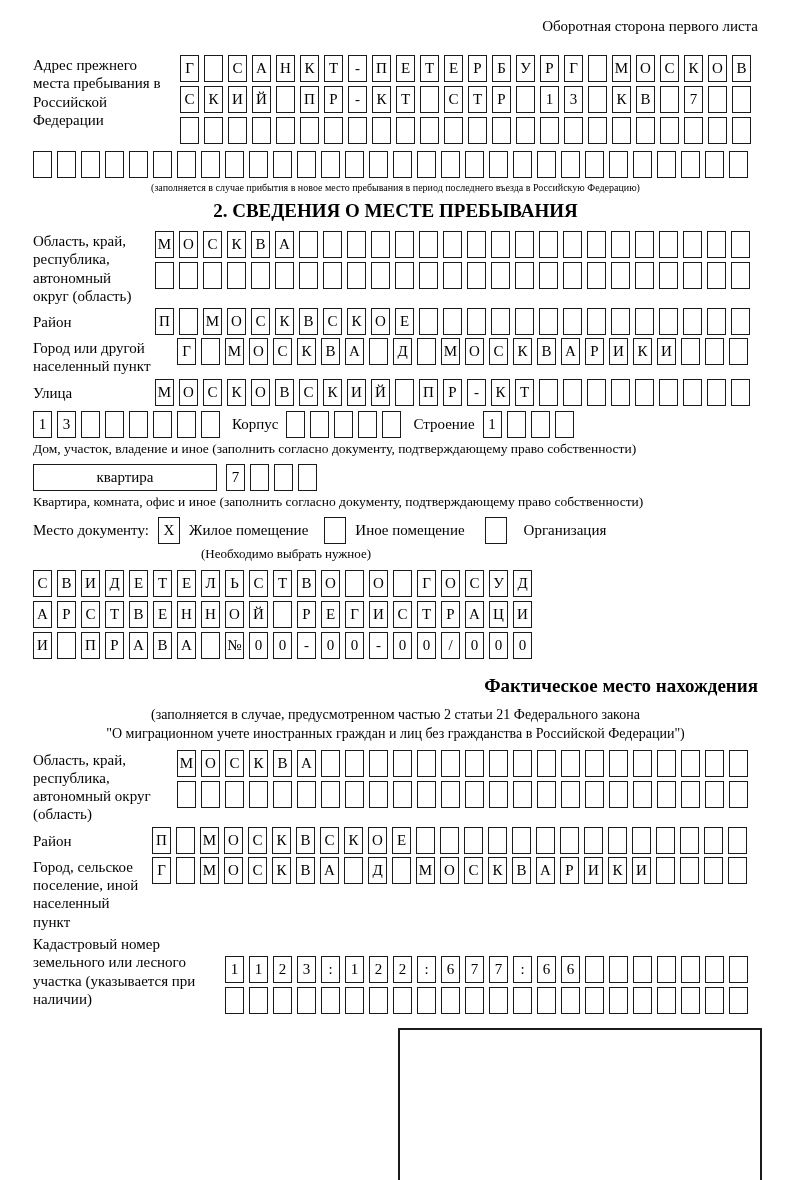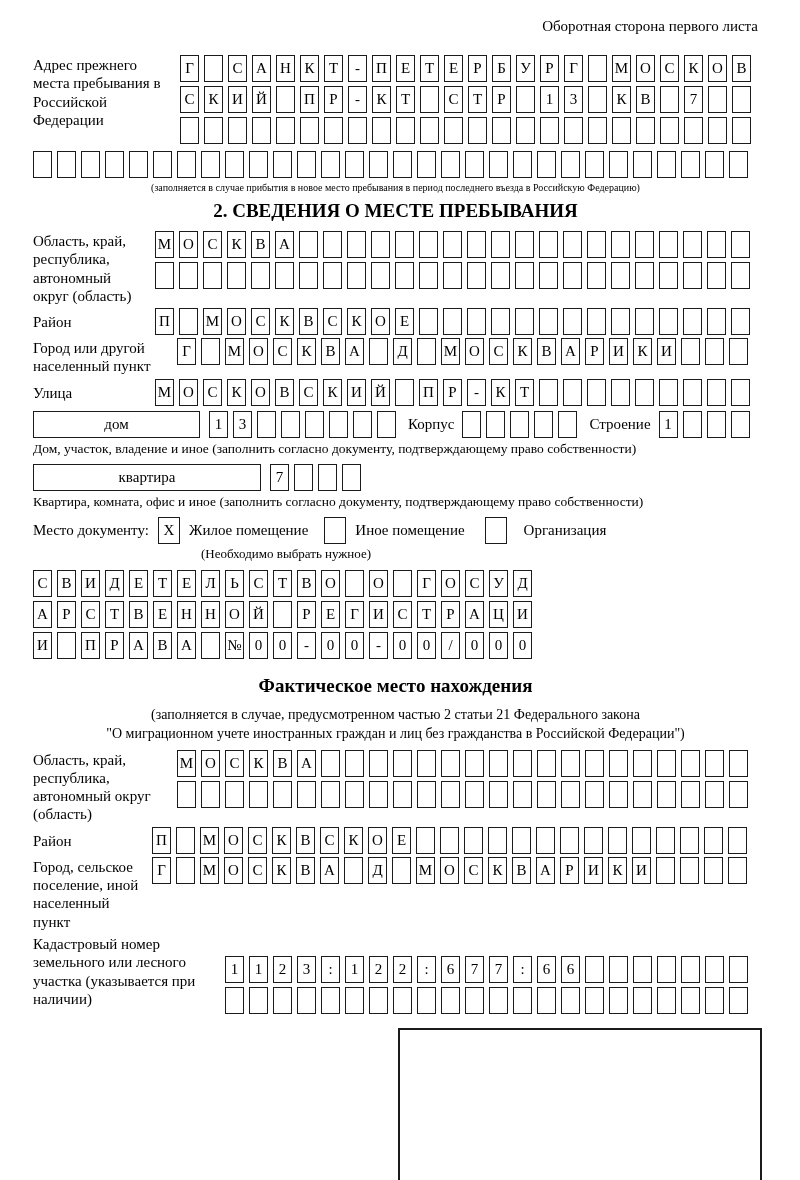--- a/index.html
+++ b/index.html
@@ -28,32 +28,32 @@
   }
   .note { font-size:10px; text-align:center; margin:1px 0 6px; }
   .note-left { font-size:13.5px; margin:1px 0 7px; }
   .title { font-weight:bold; text-align:center; font-size:19px; margin:7px 0 9px; }
 
   .named-box {
     height:27px; border:1.6px solid #1b1b1b;
     display:flex; align-items:center; justify-content:center;
     margin-right:9px; font-size:15px;
   }
-  .nb167{width:167px;} .nb200{width:228px;text-align:center;}
+  .nb167{width:167px;} .nb200{width:184px;text-align:center;}
   .inline-label { margin:0 8px 0 7px; white-space:nowrap; }
 
   .stay-row { display:flex; align-items:center; margin:7px 0 2px; }
   .checkbox {
     width:22px; height:27px; border:1.6px solid #1b1b1b;
     display:inline-flex; align-items:center; justify-content:center;
     margin:0 9px; flex:0 0 22px; font-size:15px;
   }
   .stay-note { font-size:13px; margin:0 0 8px 168px; }
 
-  .fact-head { margin-top:12px; }
+  .fact-head { margin-top:12px;text-align:right; }
   .fact-note { font-size:14px; text-align:center; line-height:1.35; margin-bottom:6px; }
 
   .confirm-wrap { margin-left:365px; width:366px; margin-top:10px; }
   .confirm-box { width:364px; height:163px; border:2px solid #1b1b1b; }
 </style>
 </head>
 <body>
 
 <div class="header-note">Оборотная сторона первого листа</div>
 
@@ -322,21 +322,20 @@
       <span class="cell"></span>
       <span class="cell"></span>
       <span class="cell"></span>
       <span class="cell"></span>
       <span class="cell"></span>
       <span class="cell"></span>
     </div>
 </div>
 
 <div class="form-row vcenter" style="margin-top:5px">
-  <div class="named-box nb167">дом</div>
   <div class="boxrow" style="margin-bottom:0">
       <span class="cell">1</span>
       <span class="cell">3</span>
       <span class="cell"></span>
       <span class="cell"></span>
       <span class="cell"></span>
       <span class="cell"></span>
       <span class="cell"></span>
       <span class="cell"></span>
     </div>

